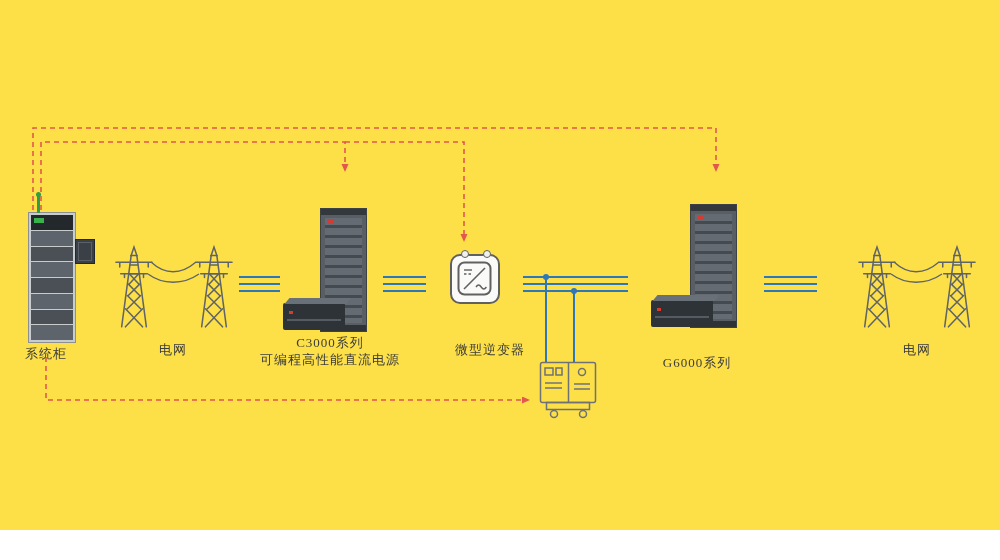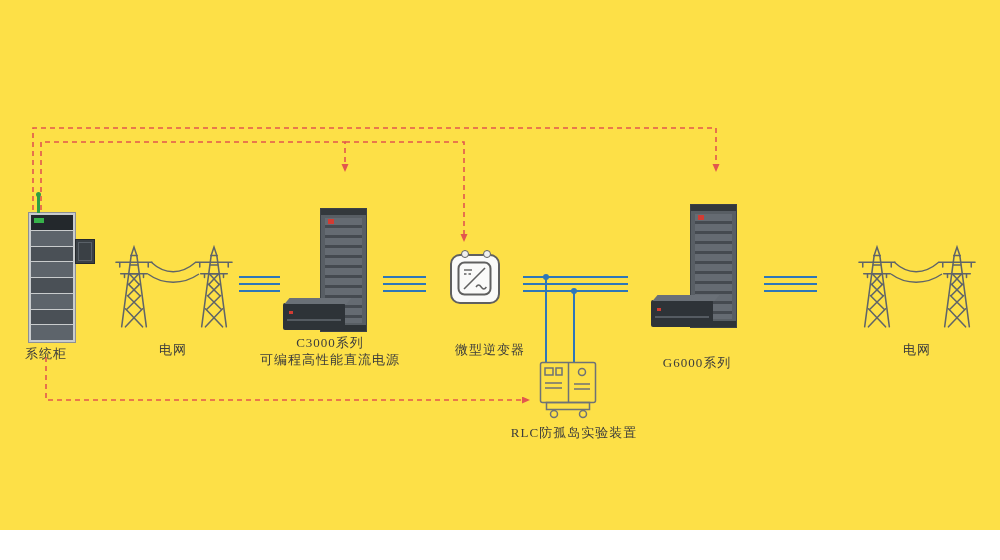--- a/index.html
+++ b/index.html
@@ -145,21 +145,20 @@
       <line x1="9" y1="23" x2="26" y2="23"></line>
       <line x1="9" y1="28" x2="26" y2="28"></line>
       <circle cx="46" cy="12" r="3.5"></circle>
       <line x1="38" y1="24" x2="54" y2="24"></line>
       <line x1="38" y1="29" x2="54" y2="29"></line>
       <rect x="10.5" y="42.5" width="43" height="7"></rect>
       <circle cx="18" cy="54" r="3.5"></circle>
       <circle cx="47" cy="54" r="3.5"></circle>
     </g>
   </svg>
-  <div class="lbl" style="left:486px;width:176px;top:424px;">RLC防孤岛实验装置</div>
 
   <div class="tower" style="left:690px;top:204px;">
     <div class="tower-cap"></div>
     <div class="tower-slots"></div>
     <div class="tower-logo"></div>
     <div class="tower-base"></div>
   </div>
   <div class="unit" style="left:651px;top:300px;">
     <div class="unit-line"></div>
   </div>

